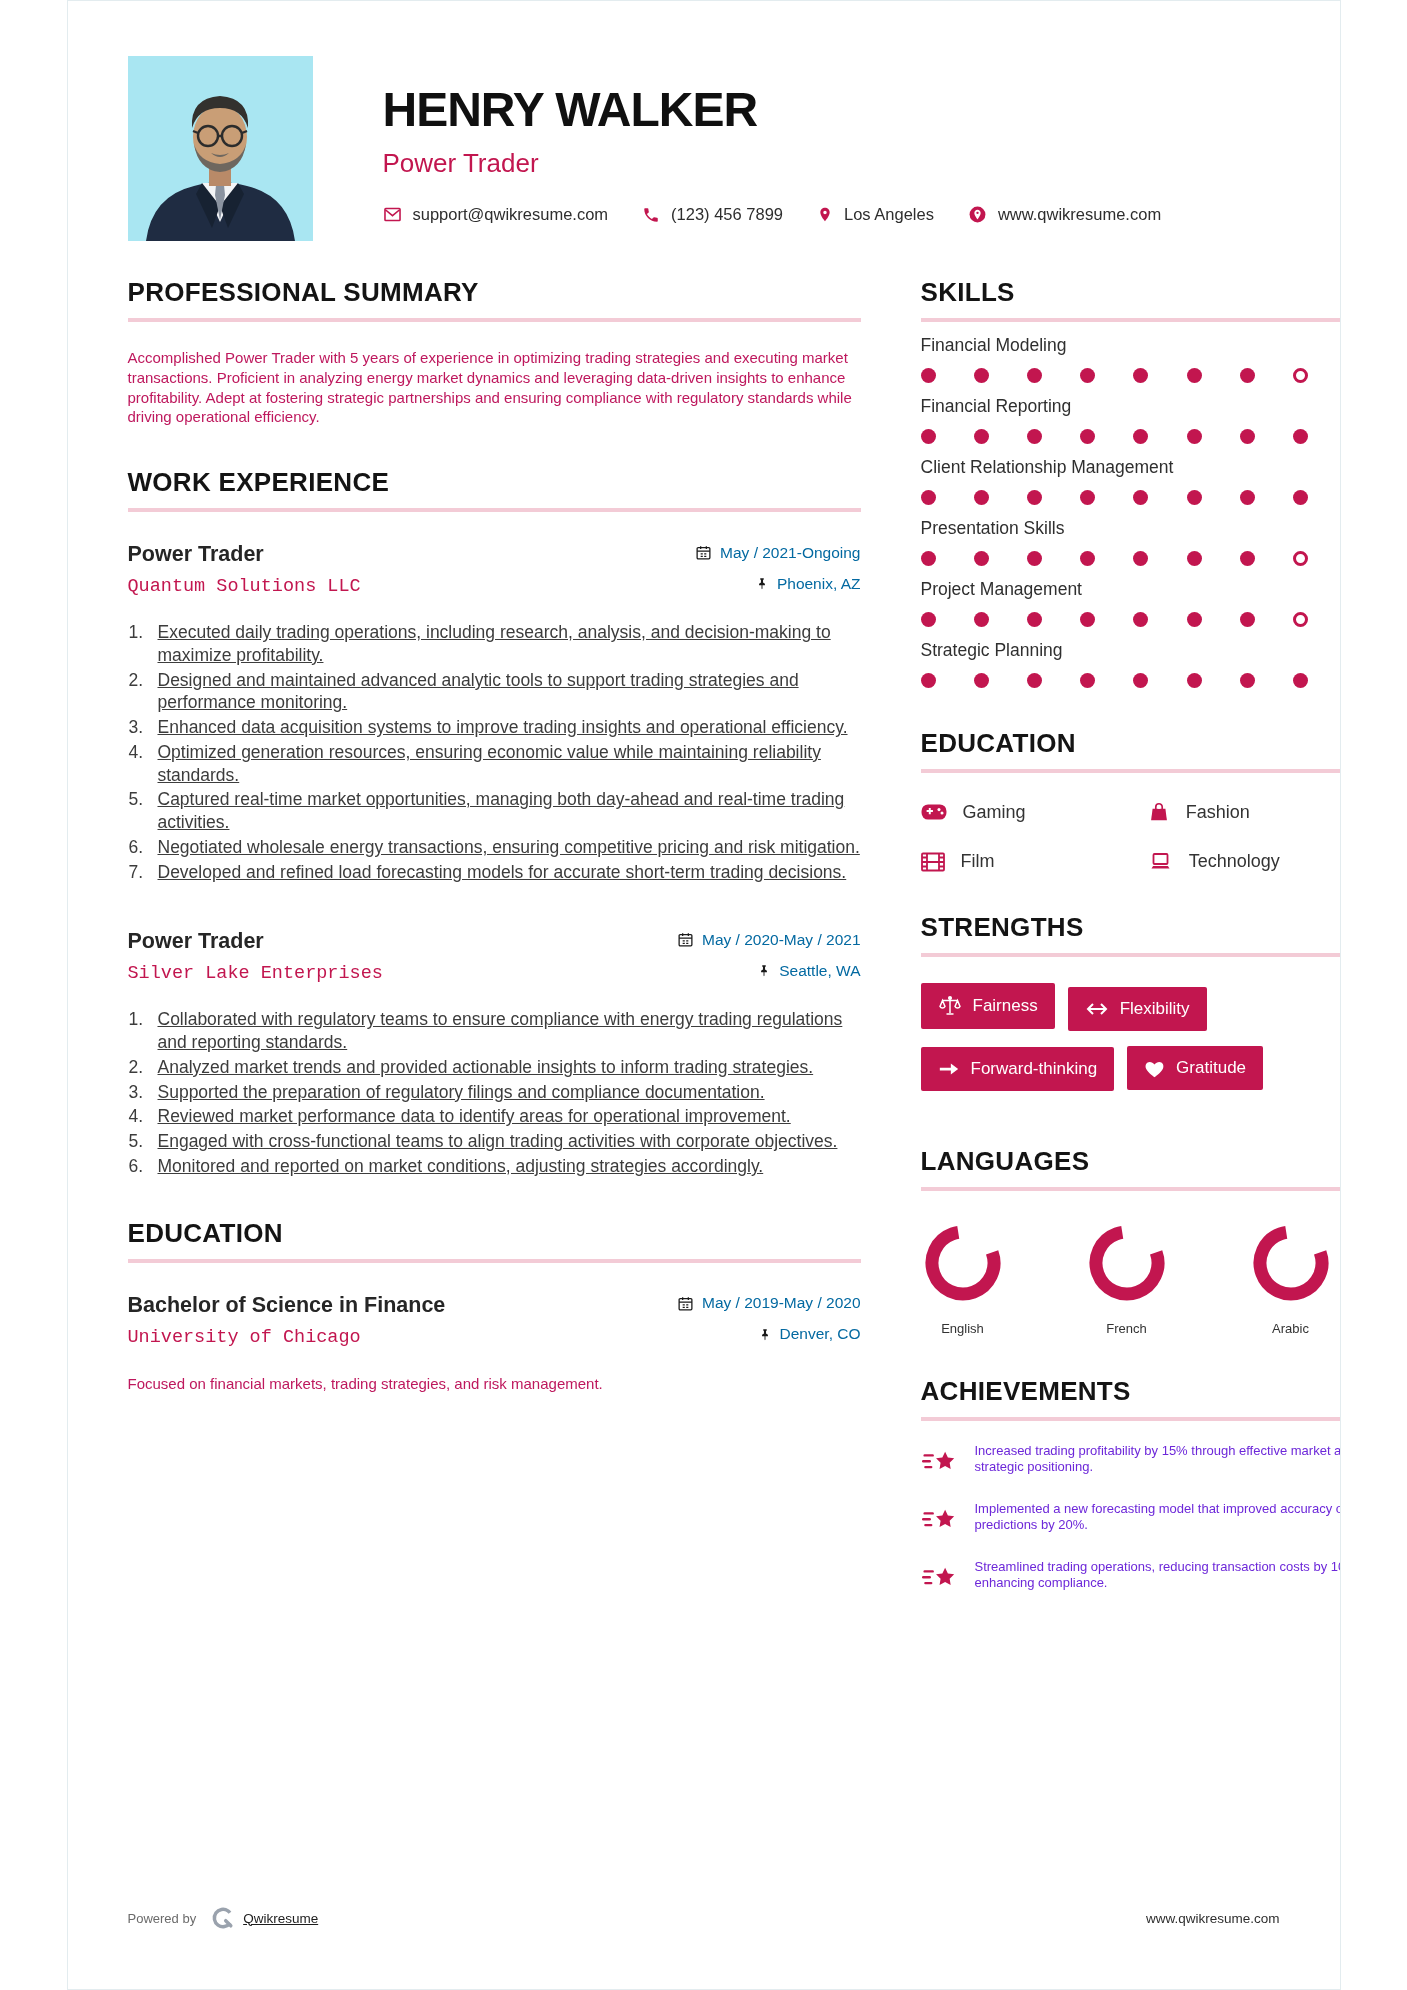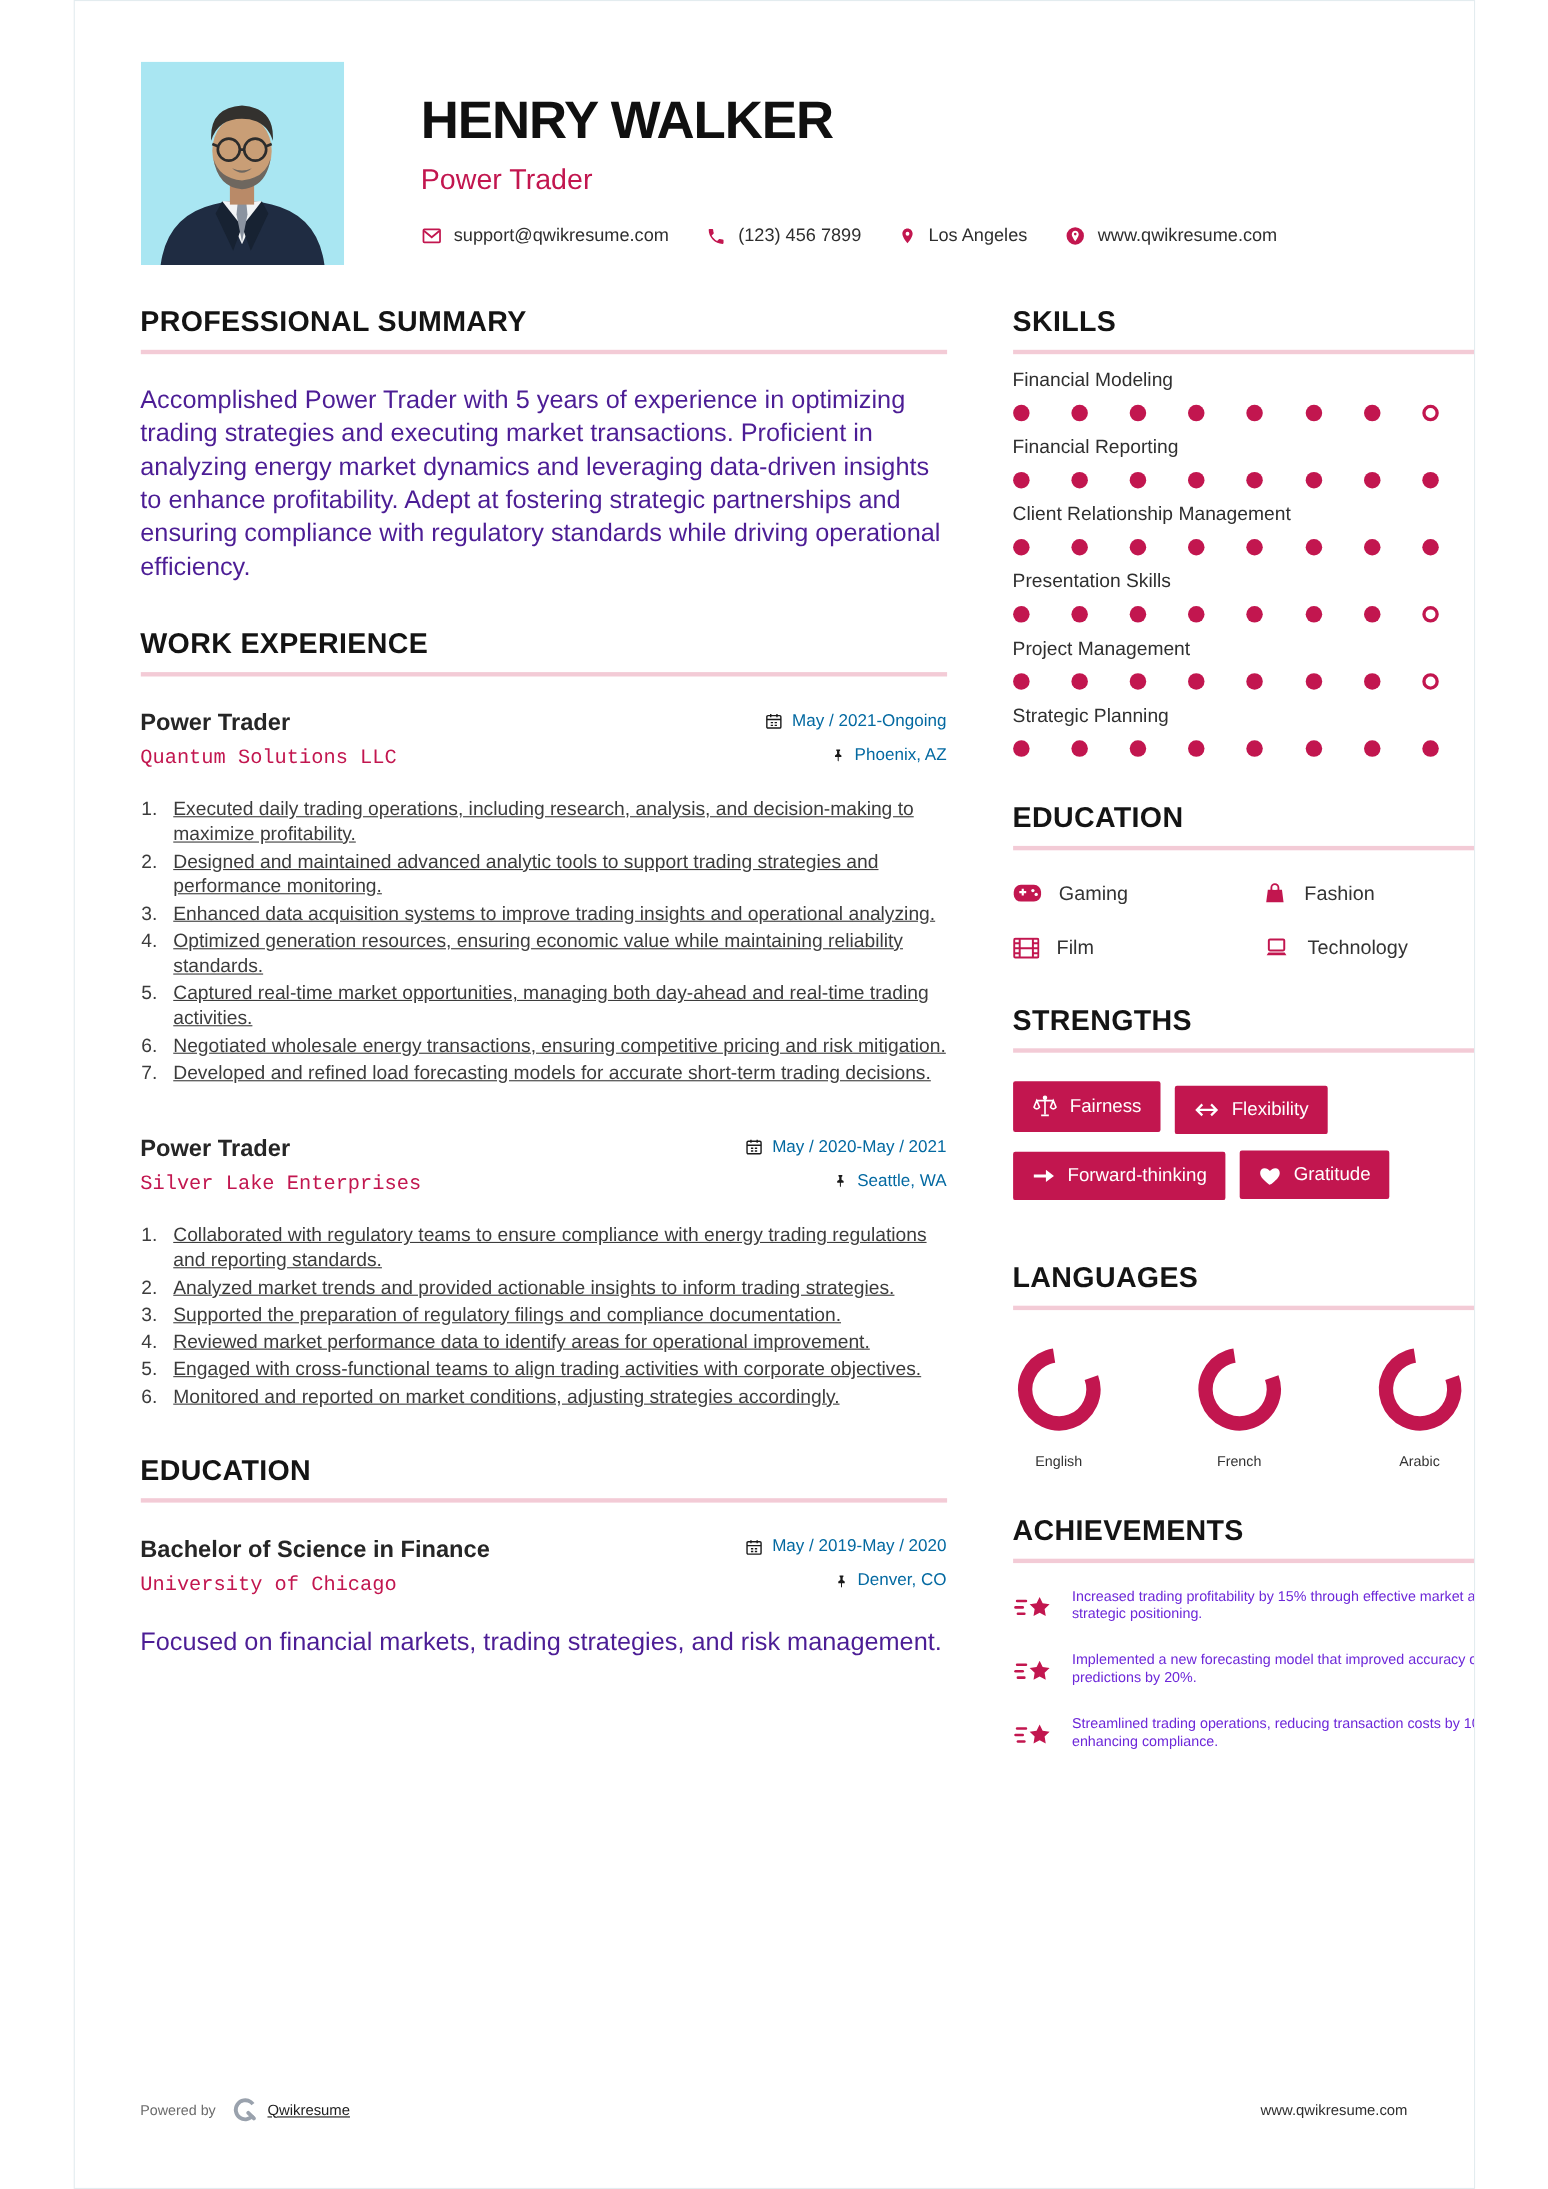--- a/index.html
+++ b/index.html
@@ -25,21 +25,21 @@
   
   .columns { display:flex; margin-top:36px; flex:1 1 auto; }
   .col-left  { width:733px; flex:0 0 733px; }
   .col-right { width:494px; flex:0 0 494px; margin-left:60px; }
 
   section { margin-top:40px; }
   section:first-child { margin-top:0; }
   h2 { font-size:26px; font-weight:700; color:#141414; letter-spacing:.3px; }
   .rule { height:4px; background:#f3cbd6; margin-top:10px; }
 
-  .summary-text, .edu-desc { font-size:23px; line-height:1.32; color:#4c1d95; margin-top:26px; }
+  .summary-text, .edu-desc { font-size:15px; line-height:1.32; color:#be185d; margin-top:26px; }
 
   
   .job { margin-top:30px; }
   .job + .job { margin-top:46px; }
   .row-split { display:flex; justify-content:space-between; align-items:baseline; }
   .job-name { font-size:21.5px; font-weight:600; color:#262626; }
   .company { font-size:18.5px; color:#c2164f; margin-top:9px;font-family:Liberation Mono, monospace; }
   .meta { font-size:15.5px; color:#0369a1; display:flex; align-items:center; white-space:nowrap; }
   .meta svg { margin-right:8px; }
   ol.bullets { list-style:none; counter-reset:li; margin-top:24px;text-decoration:underline; }
@@ -176,21 +176,21 @@
             <div class="meta">
               <svg width="14" height="15" viewBox="0 0 24 24" fill="#1a1a1a">
                   <path d="M9 3h6v2l-1.2 1v4.2L17 12.4V15h-4.2v5.6L12 22l-.8-1.4V15H7v-2.6l3.2-2.2V6L9 5V3z"></path>
                 </svg>
               <span>Phoenix, AZ</span>
             </div>
           </div>
           <ol class="bullets">
             <li>Executed daily trading operations, including research, analysis, and decision-making to maximize profitability.</li>
             <li>Designed and maintained advanced analytic tools to support trading strategies and performance monitoring.</li>
-            <li>Enhanced data acquisition systems to improve trading insights and operational analyzing.</li>
+            <li>Enhanced data acquisition systems to improve trading insights and operational efficiency.</li>
             <li>Optimized generation resources, ensuring economic value while maintaining reliability standards.</li>
             <li>Captured real-time market opportunities, managing both day-ahead and real-time trading activities.</li>
             <li>Negotiated wholesale energy transactions, ensuring competitive pricing and risk mitigation.</li>
             <li>Developed and refined load forecasting models for accurate short-term trading decisions.</li>
           </ol>
         </div>
 
         <div class="job">
           <div class="row-split">
             <div class="job-name">Power Trader</div>

